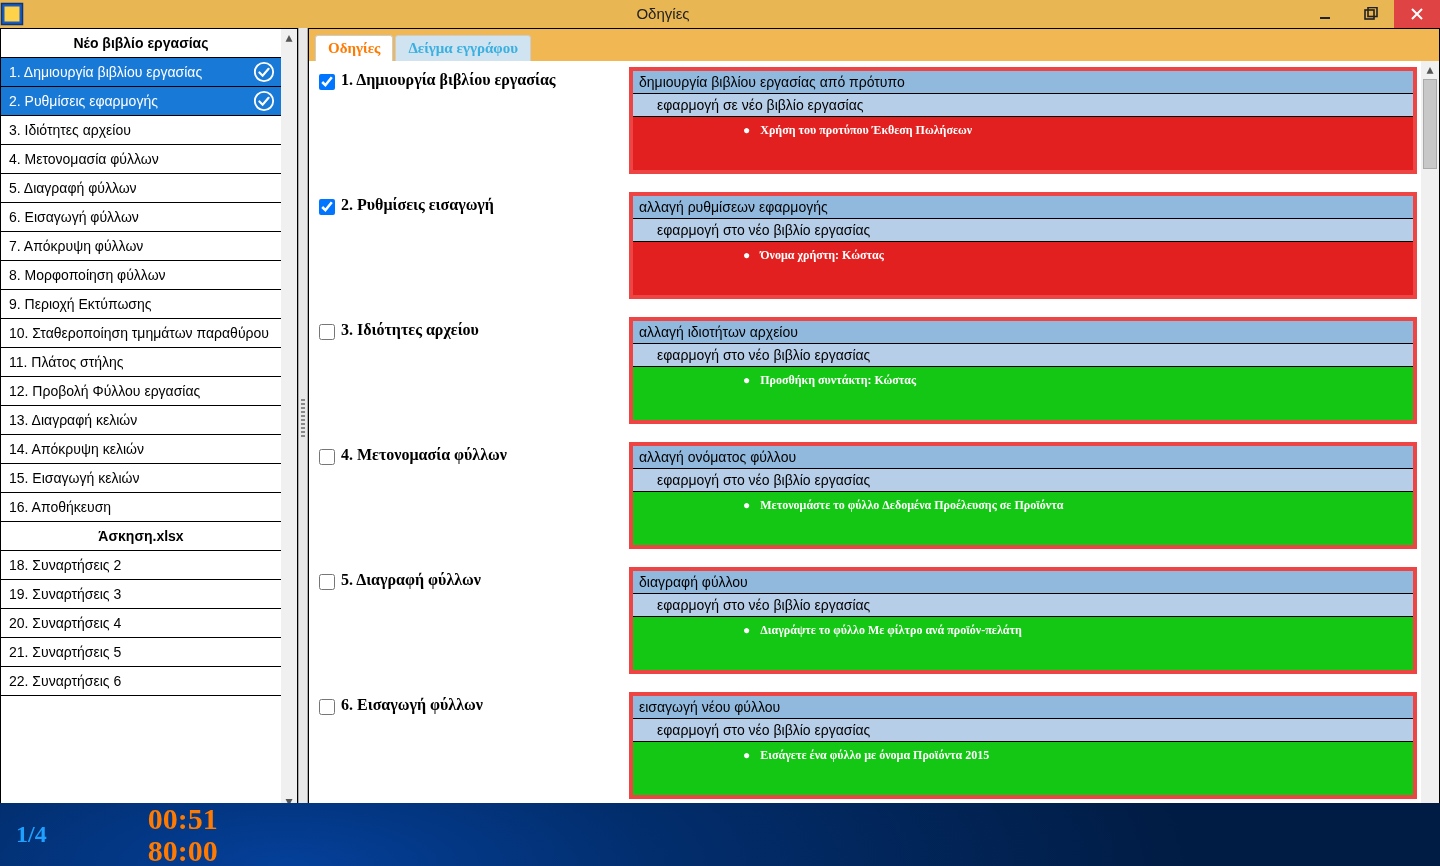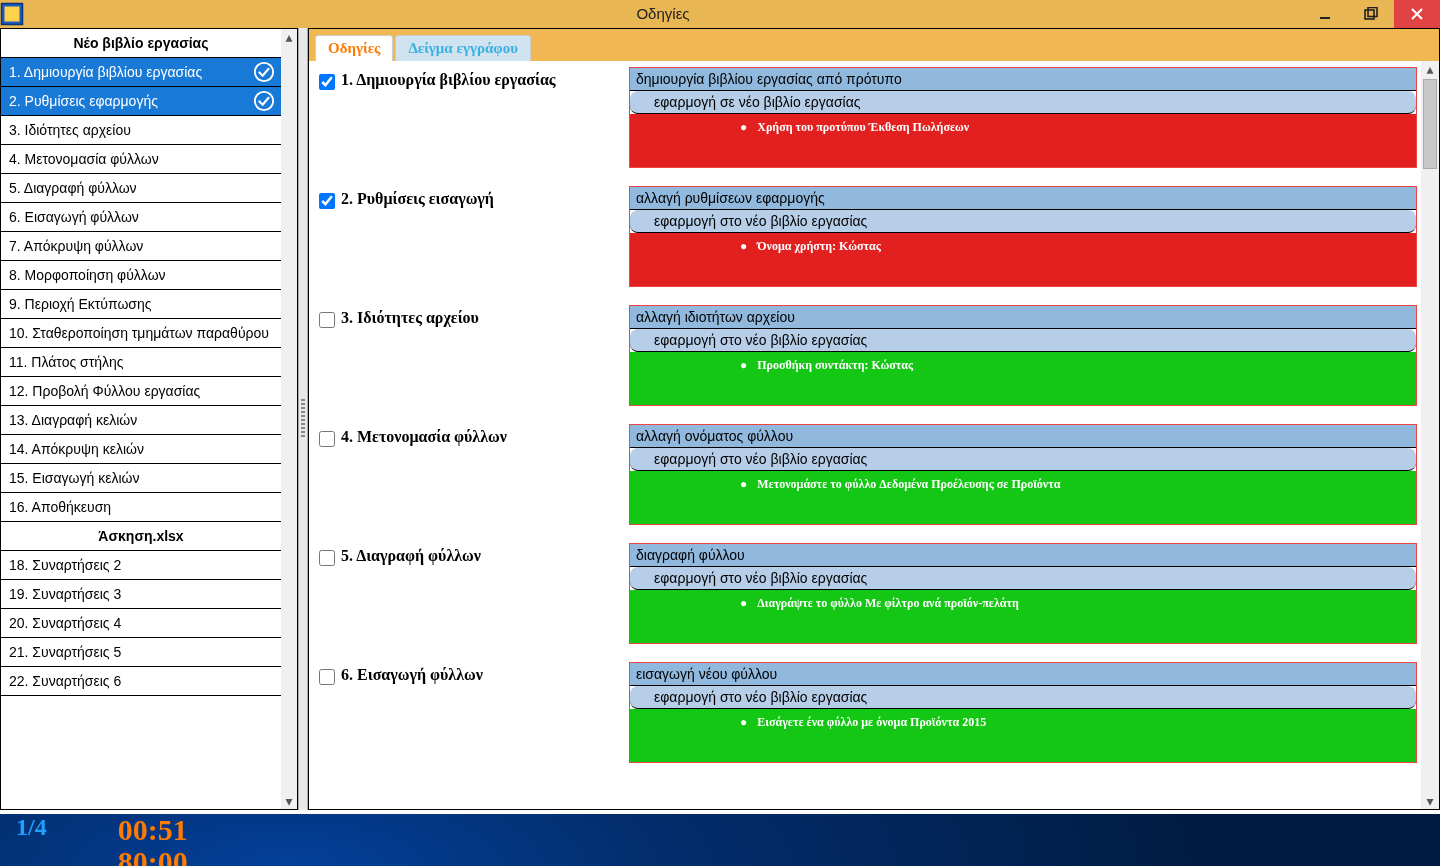--- a/index.html
+++ b/index.html
@@ -54,31 +54,31 @@
 
   .content-wrap { flex:1; display:flex; }
   .content { flex:1; overflow:auto; padding:0 4px; }
   .content-vsb { width:18px; background:#f0f0f0; display:flex; flex-direction:column; align-items:center; }
   .content-vsb .thumb { margin-top:2px; width:14px; height:90px; background:#c8c8c8; border:1px solid #aaa; }
 
   .step { display:flex; align-items:flex-start; margin:6px 0 18px 0; }
   .step-left { width:316px; min-width:316px; display:flex; align-items:flex-start; gap:6px; padding:4px 6px; }
   .step-left input[type=checkbox] { width:16px; height:16px; margin-top:3px; }
   .step-title { font-family:"Comic Sans MS", cursive; font-weight:700; font-size:16px; }
-  .step-right { flex:1; border:1px solid #ef4444; }
+  .step-right { flex:1; border:4px solid #ef4444; }
   .hdr-row { background:var(--row-header); padding:3px 6px; border-bottom:1px solid #000; font-size:14px; }
-  .sub-row { background:var(--row-sub); padding:3px 6px 3px 24px; border-bottom:1px solid #000; font-size:14px;border-radius:8px; }
+  .sub-row { background:var(--row-sub); padding:3px 6px 3px 24px; border-bottom:1px solid #000; font-size:14px; }
   .detail-container.red { background:var(--row-red); }
   .detail-container.green { background:var(--row-green); }
   .detail-container { color:#fff; font-family:"Comic Sans MS", cursive; font-weight:700; font-size:12px; padding:4px 6px 30px 110px; }
   .detail-line { padding:2px 0; }
   .detail-line .bullet { margin-right:10px; }
 
   
-  .footer { position:absolute; bottom:0; left:0; right:0; height:52px; background: radial-gradient(ellipse 900px 300px at 20% 100%, #04409a 0%, #022e6e 40%, #011c44 100%); color:#fff; display:flex; padding:0 16px; gap:71px; }
+  .footer { position:absolute; bottom:0; left:0; right:0; height:63px; background: radial-gradient(ellipse 900px 300px at 20% 100%, #04409a 0%, #022e6e 40%, #011c44 100%); color:#fff; display:flex; align-items:center; padding:0 16px; gap:101px; }
   .footer .counter { font-family:"Comic Sans MS", cursive; font-size:24px; font-weight:700; color:#1fa0ff; }
   .footer .times { display:flex; flex-direction:column; line-height:1.05; font-family:"Comic Sans MS", cursive; font-size:30px; font-weight:700; color:#ff7a00; text-align:center; }
   .footer .times .total { color:#ff7a00; }
 
 </style>
 </head>
 <body>
 
 <div class="titlebar">
   <div class="app-icon">

